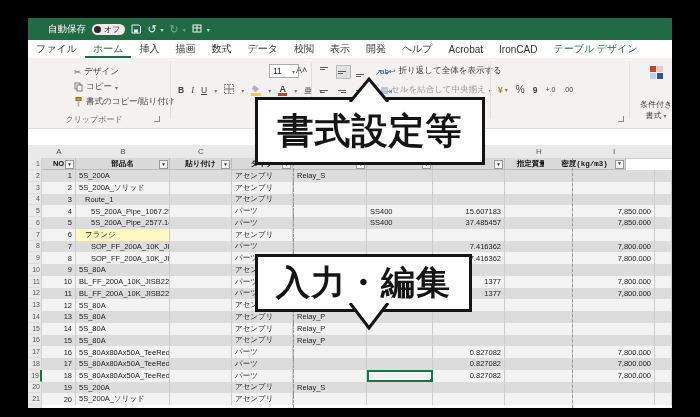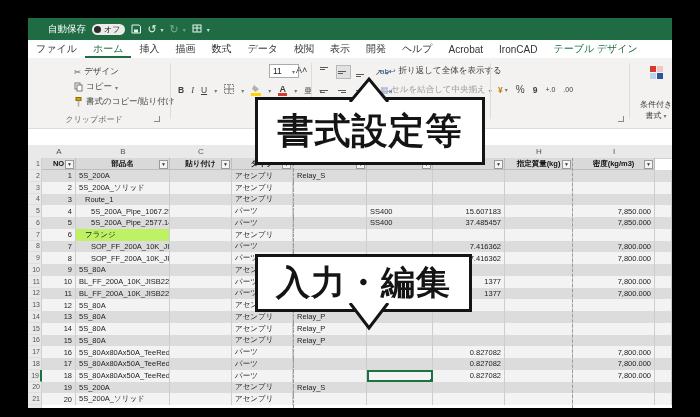--- a/index.html
+++ b/index.html
@@ -280,21 +280,21 @@
         <span class="filterbtn">▼</span>
       </div>
       <div class="hcell" style="left: 405px; width: 72px; top: 13px;">
         <span></span>
         <span class="filterbtn">▼</span>
       </div>
       <div class="hcell" style="left: 477px; width: 68px; top: 13px;">
         <span>指定質量(kg)</span>
         <span class="filterbtn">▼</span>
       </div>
-      <div class="hcell" style="left: 545px; width: 82px; top: 13px;">
+      <div class="hcell" style="left: 516px; width: 82px; top: 13px; font-family: Liberation Mono, monospace;">
         <span>密度(kg/m3)</span>
         <span class="filterbtn">▼</span>
       </div>
       <div class="gutter" style="top: 13px; height: 12px;">1</div>
       <div class="gutter" style="top: 25px; height: 11.75px;">2</div>
       <div class="gutter" style="top: 36.75px; height: 11.75px;">3</div>
       <div class="gutter" style="top: 48.5px; height: 11.75px;">4</div>
       <div class="gutter" style="top: 60.25px; height: 11.75px;">5</div>
       <div class="gutter" style="top: 72px; height: 11.75px;">6</div>
       <div class="gutter" style="top: 83.75px; height: 11.75px;">7</div>
@@ -357,21 +357,21 @@
       <div class="dcell" style="left: 48px; width: 94px; top: 72px; height: 11.75px; background: rgb(220, 220, 220); padding-left: 15px;">5S_200A_Pipe_2577.14</div>
       <div class="dcell" style="left: 142px; width: 62px; top: 72px; height: 11.75px; background: rgb(220, 220, 220);"></div>
       <div class="dcell" style="left: 204px; width: 61px; top: 72px; height: 11.75px; background: rgb(220, 220, 220);">パーツ</div>
       <div class="dcell" style="left: 265px; width: 74px; top: 72px; height: 11.75px; background: rgb(220, 220, 220); border-left: 1px dotted rgb(154, 154, 154);"></div>
       <div class="dcell" style="left: 339px; width: 66px; top: 72px; height: 11.75px; background: rgb(220, 220, 220);">SS400</div>
       <div class="dcell num" style="left: 405px; width: 72px; top: 72px; height: 11.75px; background: rgb(220, 220, 220);">37.485457</div>
       <div class="dcell num" style="left: 477px; width: 68px; top: 72px; height: 11.75px; background: rgb(220, 220, 220);"></div>
       <div class="dcell num" style="left: 545px; width: 82px; top: 72px; height: 11.75px; background: rgb(220, 220, 220);">7,850.000</div>
       <div class="dcell" style="left: 627px; width: 17px; top: 72px; height: 11.75px; background: rgb(220, 220, 220);"></div>
       <div class="dcell num" style="left: 14px; width: 34px; top: 83.75px; height: 11.75px; background: rgb(243, 243, 243);">6</div>
-      <div class="dcell" style="left: 48px; width: 94px; top: 83.75px; height: 11.75px; background: #bef264; padding-left: 9px;">フランジ</div>
+      <div class="dcell" style="left: 48px; width: 94px; top: 83.75px; height: 11.75px; background: #fef9c3; padding-left: 9px;">フランジ</div>
       <div class="dcell" style="left: 142px; width: 62px; top: 83.75px; height: 11.75px; background: rgb(243, 243, 243);"></div>
       <div class="dcell" style="left: 204px; width: 61px; top: 83.75px; height: 11.75px; background: rgb(243, 243, 243);">アセンブリ</div>
       <div class="dcell" style="left: 265px; width: 74px; top: 83.75px; height: 11.75px; background: rgb(243, 243, 243); border-left: 1px dotted rgb(154, 154, 154);"></div>
       <div class="dcell" style="left: 339px; width: 66px; top: 83.75px; height: 11.75px; background: rgb(243, 243, 243);"></div>
       <div class="dcell num" style="left: 405px; width: 72px; top: 83.75px; height: 11.75px; background: rgb(243, 243, 243);"></div>
       <div class="dcell num" style="left: 477px; width: 68px; top: 83.75px; height: 11.75px; background: rgb(243, 243, 243);"></div>
       <div class="dcell num" style="left: 545px; width: 82px; top: 83.75px; height: 11.75px; background: rgb(243, 243, 243);"></div>
       <div class="dcell" style="left: 627px; width: 17px; top: 83.75px; height: 11.75px; background: rgb(243, 243, 243);"></div>
       <div class="dcell num" style="left: 14px; width: 34px; top: 95.5px; height: 11.75px; background: rgb(220, 220, 220);">7</div>
       <div class="dcell" style="left: 48px; width: 94px; top: 95.5px; height: 11.75px; background: rgb(220, 220, 220); padding-left: 15px;">SOP_FF_200A_10K_JISB2220</div>

